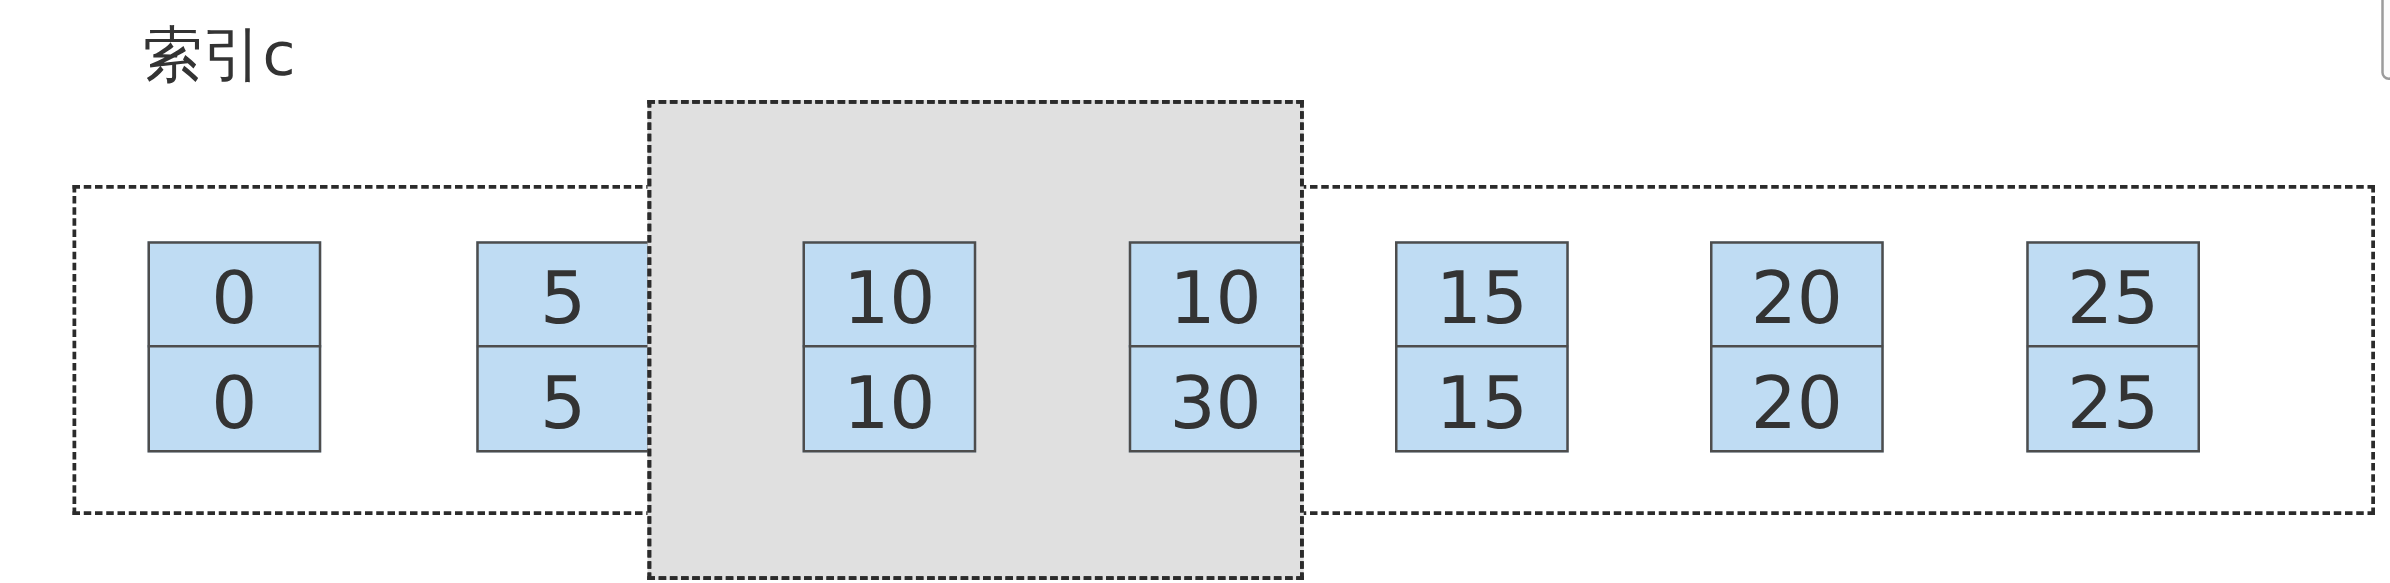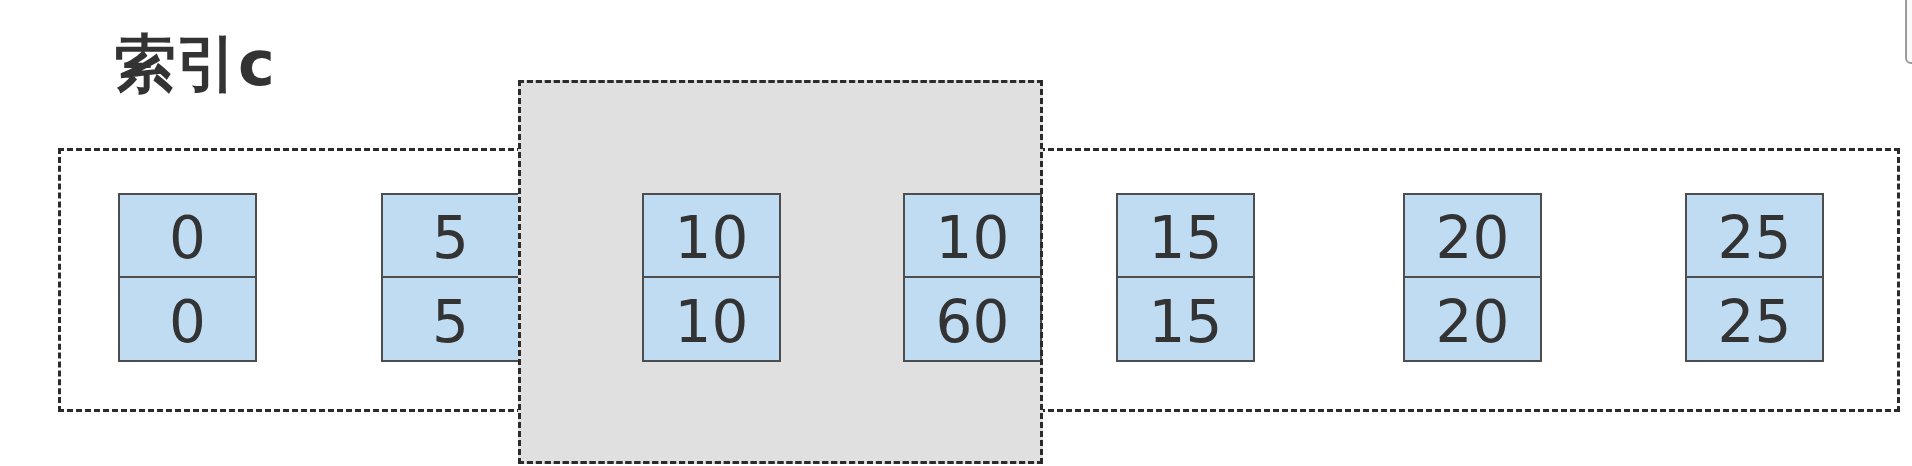--- a/index.html
+++ b/index.html
@@ -4,25 +4,24 @@
 <style>
   html,body{margin:0;padding:0;}
   #stage{
     position:relative;
     width:1912px;height:466px;
     background:var(--bg,#ffffff);
     overflow:hidden;
     font-family:"DejaVu Sans","Liberation Sans",sans-serif;
   }
   .title{
-    position:absolute;left:114px;top:30px;
-    font-size:62px;line-height:1.1;
+    position:absolute;left:114px;top:18px;
+    font-size:48px;line-height:1.1;
     color:var(--text,#333333);
     white-space:nowrap;
-    font-weight:bold;
   }
   .outer-rect{
     position:absolute;left:58px;top:148px;
     width:1842px;height:264px;
     border:3px dashed var(--dash,#2b2b2b);
     box-sizing:border-box;
     z-index:1;
   }
   .highlight-region{
     position:absolute;left:518px;top:80px;
@@ -89,34 +88,34 @@
     <div class="cell bottom">5</div>
   </div>
 
   <div class="col raised" style="left:642px">
     <div class="cell top">10</div>
     <div class="cell bottom">10</div>
   </div>
 
   <div class="col raised" style="left:903px">
     <div class="cell top">10</div>
-    <div class="cell bottom">60</div>
+    <div class="cell bottom">30</div>
   </div>
 
   <div class="col" style="left:1116px">
     <div class="cell top">15</div>
     <div class="cell bottom">15</div>
   </div>
 
-  <div class="col" style="left:1403px">
+  <div class="col" style="left:1368px">
     <div class="cell top">20</div>
     <div class="cell bottom">20</div>
   </div>
 
-  <div class="col" style="left:1685px">
+  <div class="col" style="left:1621px">
     <div class="cell top">25</div>
     <div class="cell bottom">25</div>
   </div>
 
   <div class="highlight-region-border"></div>
 
   <div class="scroll-thumb"></div>
 
 </div>
 

